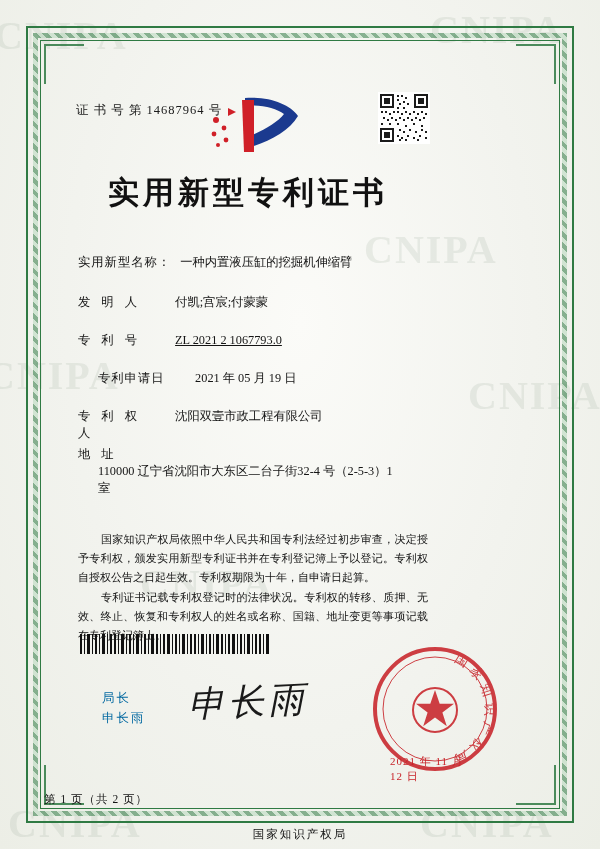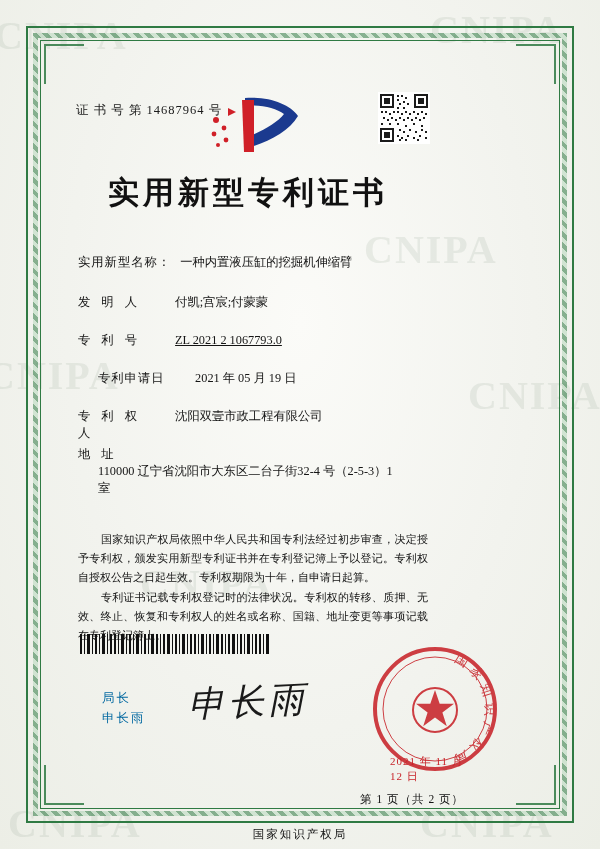--- a/index.html
+++ b/index.html
@@ -187,23 +187,23 @@
     position: absolute;
     left: 350px;
     top: 714px;
     font-size: 11px;
     color: #c8252b;
     letter-spacing: 1px;
   }
   
   #page-num {
     position: absolute;
-    left: 12px; right: 0;
+    left: 4px; right: 0;
     top: 752px;
-    text-align: right;
+    text-align: left;
     font-size: 11.5px;
     color: #141414;
     letter-spacing: 1px;
   }
   #note-bottom {
     position: absolute;
     left: 0; right: 0;
     top: 827px;
     text-align: center;
     font-size: 11.5px;

